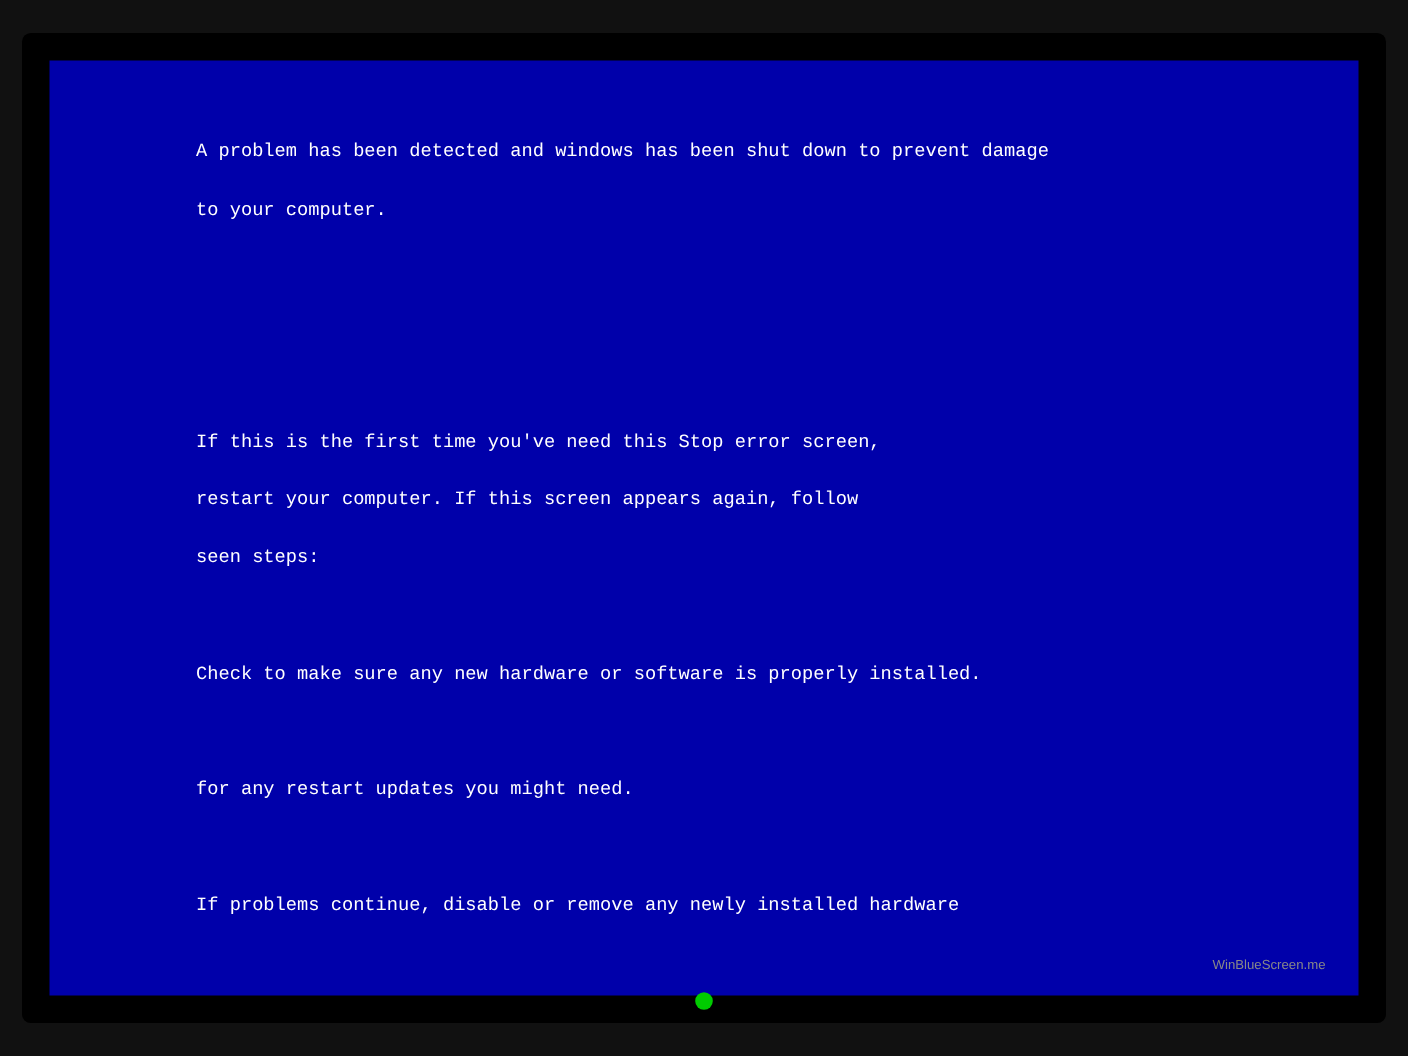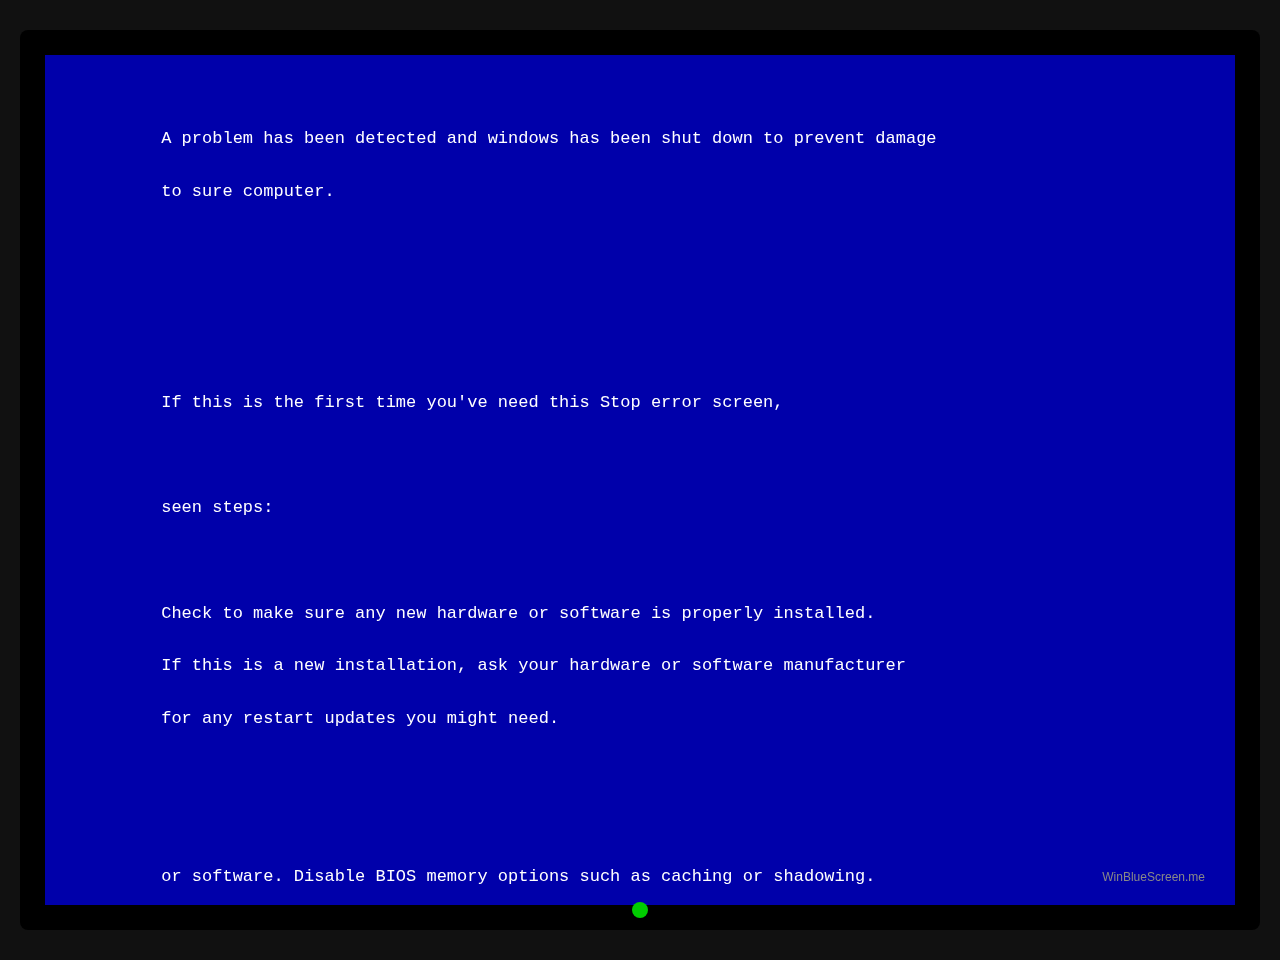--- a/index.html
+++ b/index.html
@@ -26,21 +26,21 @@
       display: flex;
       align-items: center;
       justify-content: center;
       position: relative;
     }
 
     .screen {
       width: 1190px;
       height: 850px;
       background: #0000AA;
-      padding: 45px 55px;
+      padding: 45px 72px;
       font-family: 'Courier New', Courier, monospace;
       font-size: 17px;
       color: #ffffff;
       line-height: 1.55;
       position: relative;
       overflow: hidden;
     }
 
     .bsod-text {
       white-space: pre-wrap;
@@ -67,34 +67,34 @@
       border-radius: 50%;
     }
   </style>
 </head>
 <body>
 
 <div class="monitor-bezel">
   <div class="screen">
     <div class="bsod-text">
       <span>A problem has been detected and windows has been shut down to prevent damage</span><br>
-      <span>to sure computer.</span><br>
+      <span>to your computer.</span><br>
       <br>
       <br>
       <br>
       <span>If this is the first time you've need this Stop error screen,</span><br>
-      <br>
+      <span>restart your computer. If this screen appears again, follow</span><br>
       <span>seen steps:</span><br>
       <br>
       <span>Check to make sure any new hardware or software is properly installed.</span><br>
-      <span>If this is a new installation, ask your hardware or software manufacturer</span><br>
+      <br>
       <span>for any restart updates you might need.</span><br>
       <br>
+      <span>If problems continue, disable or remove any newly installed hardware</span><br>
       <br>
-      <span>or software. Disable BIOS memory options such as caching or shadowing.</span><br>
       <br>
       <br>
       <br>
       <br>
       <br>
       <br>
       <br>
       <br>
       
     </div>

